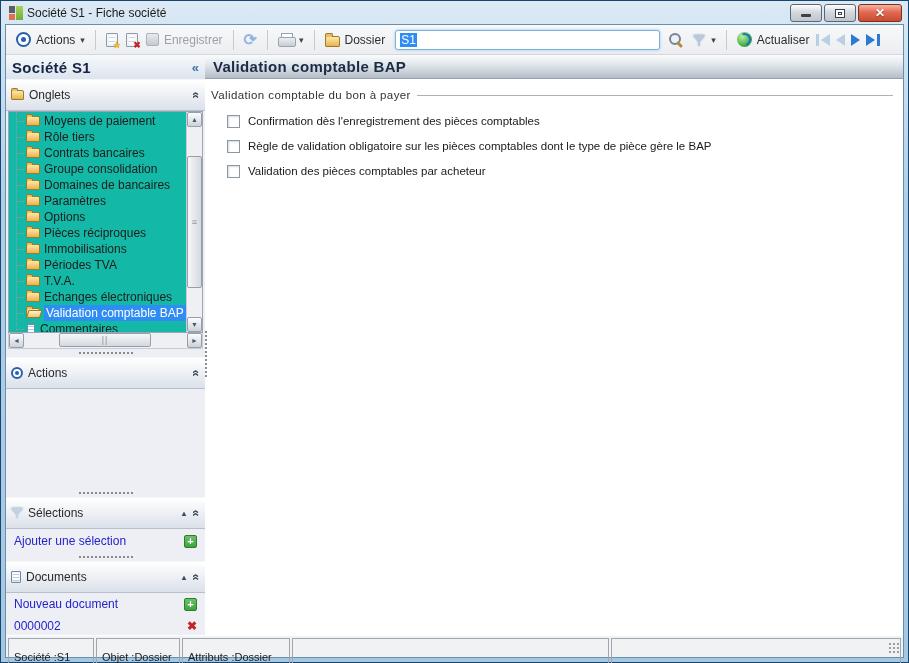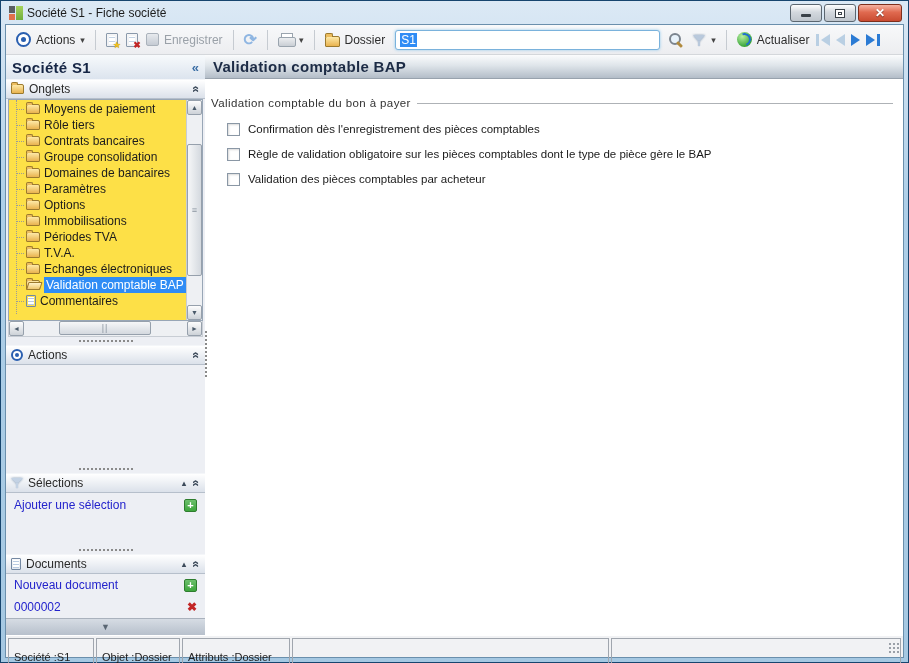--- a/index.html
+++ b/index.html
@@ -84,21 +84,21 @@
 
   
   .appbody { flex:1; display:flex; position:relative; background:#fff; overflow:hidden; }
 
   
   .sidebar { width:199px; flex:none; background:#edeff4; display:flex; flex-direction:column; }
   .sb-title { height:24px; flex:none; background:linear-gradient(#f7fafc,#dce4ee);
     display:flex; align-items:center; padding:0 6px; }
   .sb-title .t { font-size:15px; font-weight:bold; color:#152545; letter-spacing:.3px; }
   .sb-title .collapse { margin-left:auto; color:#3a6ea5; font-weight:bold; font-size:13px; }
-  .panel-h { height:20px; flex:none; background:linear-gradient(#ffffff,#dbe1ea); border-top:1px solid #f4f6f9;
+  .panel-h { height:32px; flex:none; background:linear-gradient(#ffffff,#dbe1ea); border-top:1px solid #f4f6f9;
     border-bottom:1px solid #b6bfcb; display:flex; align-items:center; gap:5px; padding:0 5px; }
   .panel-h .lbl { font-size:12px; color:#2a2a2a; }
   .panel-h .right { margin-left:auto; display:flex; align-items:center; gap:7px; }
   .chev { display:inline-block; transform:rotate(90deg); color:#3c4a5a; font-weight:bold; font-size:12px; }
   .smallup { font-size:9px; color:#3c4a5a; }
 
   .mini-folder { position:relative; width:13px; height:10px; background:linear-gradient(180deg,#fde9a7,#e9b34f);
     border:1px solid #9c7a2e; border-radius:2px 2px 1px 1px; }
   .mini-folder::before { content:''; position:absolute; top:-3px; left:-1px; width:5px; height:2px;
     background:#edbd5e; border:1px solid #9c7a2e; border-bottom:0; border-radius:2px 2px 0 0; }
@@ -106,21 +106,21 @@
   .mini-target::after { content:''; position:absolute; inset:2px; background:#2a5fb0; border-radius:50%; }
   .mini-funnel { position:relative; width:12px; height:12px; }
   .mini-funnel::before { content:''; position:absolute; top:1px; left:0; width:0; height:0;
     border-left:6px solid transparent; border-right:6px solid transparent; border-top:6px solid #c3d2e4;
     filter:drop-shadow(0 0 1px #7a92ad); }
   .mini-funnel::after { content:''; position:absolute; top:6px; left:5px; width:2px; height:5px; background:#c3d2e4;
     box-shadow:0 0 1px #7a92ad; }
   .mini-doc { width:10px; height:12px; background:repeating-linear-gradient(180deg,#fff 0 2px,#b9cbe2 2px 3px);
     border:1px solid #7488a2; border-radius:1px; background-clip:content-box; padding:1px; background-color:#fff; }
 
-  .tree-wrap { height:222px; flex:none; margin:0 2px; background:#fde047; border:1px solid #98a6b6; position:relative; overflow:hidden; }
+  .tree-wrap { height:222px; flex:none; margin:0 2px; background:#14b8a6; border:1px solid #98a6b6; position:relative; overflow:hidden; }
   .tree-rows { position:absolute; inset:0 16px 0 0; overflow:hidden; padding-top:1px; }
   .tree-rows::before { content:''; position:absolute; left:7px; top:0; bottom:6px; border-left:1px dotted #9a9a9a; }
   .tree-row { height:16px; display:flex; align-items:center; font-size:12px; color:#1c1c1c; white-space:nowrap; }
   .stub { width:8px; height:1px; border-top:1px dotted #9a9a9a; margin-left:7px; flex:none; }
   .ticon { flex:none; margin:0 4px 0 2px; }
   .t-folder { position:relative; width:14px; height:10px; background:linear-gradient(180deg,#fde9a7,#e9b34f);
     border:1px solid #9c7a2e; border-radius:2px 2px 1px 1px; }
   .t-folder::before { content:''; position:absolute; top:-3px; left:-1px; width:5px; height:2px;
     background:#edbd5e; border:1px solid #9c7a2e; border-bottom:0; border-radius:2px 2px 0 0; }
   .t-folder.open::after { content:''; position:absolute; left:-1px; bottom:-1px; width:12px; height:6px;
@@ -164,21 +164,21 @@
   .sb-bottom { height:17px; flex:none; background:linear-gradient(#d6dce4,#b7c0cc); border-top:1px solid #aab2bd;
     display:flex; align-items:center; justify-content:center; font-size:9px; color:#5a6673; }
 
   .splitter { position:absolute; left:199px; top:276px; height:46px; border-left:2px dotted #8a8a8a; }
 
   
   .main { flex:1; display:flex; flex-direction:column; background:#fff; }
   .m-header { height:24px; flex:none; background:linear-gradient(180deg,#fbfcfd 0%,#dfe5ea 45%,#b3bdc8 100%);
     border-bottom:1px solid #98a2ad; display:flex; align-items:center; padding:0 8px; }
   .m-header .t { font-size:15px; font-weight:bold; color:#1c2b45; letter-spacing:.3px; }
-  .m-body { flex:1; padding:16px 8px 0 6px; }
+  .m-body { flex:1; padding:8px 8px 0 6px; }
   .legend-row { display:flex; align-items:center; height:16px; }
   .legend-row .lbl { font-size:11.5px; color:#333; letter-spacing:.4px; white-space:nowrap; }
   .legend-row .line { flex:1; border-top:1px solid #aeb2b6; margin-left:6px; margin-right:2px; }
   .cb-row { display:flex; align-items:center; gap:8px; margin:11px 0 0 16px; height:14px; }
   .cb-row:first-of-type { margin-top:10px; }
   .cb { width:13px; height:13px; flex:none; background:#fff; border:1px solid #8a97a5;
     box-shadow:inset 1px 1px 2px rgba(0,0,0,.15); }
   .cb-lbl { font-size:11.5px; color:#1a1a1a; white-space:nowrap; }
 
   
@@ -336,20 +336,25 @@
                 <span class="tlabel">Paramètres</span>
               </div>
               <div class="tree-row">
                 <span class="stub"></span>
                 <span class="ticon t-folder"></span>
                 <span class="tlabel">Options</span>
               </div>
               <div class="tree-row">
                 <span class="stub"></span>
                 <span class="ticon t-folder"></span>
+                <span class="tlabel">Pièces réciproques</span>
+              </div>
+              <div class="tree-row">
+                <span class="stub"></span>
+                <span class="ticon t-folder"></span>
                 <span class="tlabel">Immobilisations</span>
               </div>
               <div class="tree-row">
                 <span class="stub"></span>
                 <span class="ticon t-folder"></span>
                 <span class="tlabel">Périodes TVA</span>
               </div>
               <div class="tree-row">
                 <span class="stub"></span>
                 <span class="ticon t-folder"></span>

